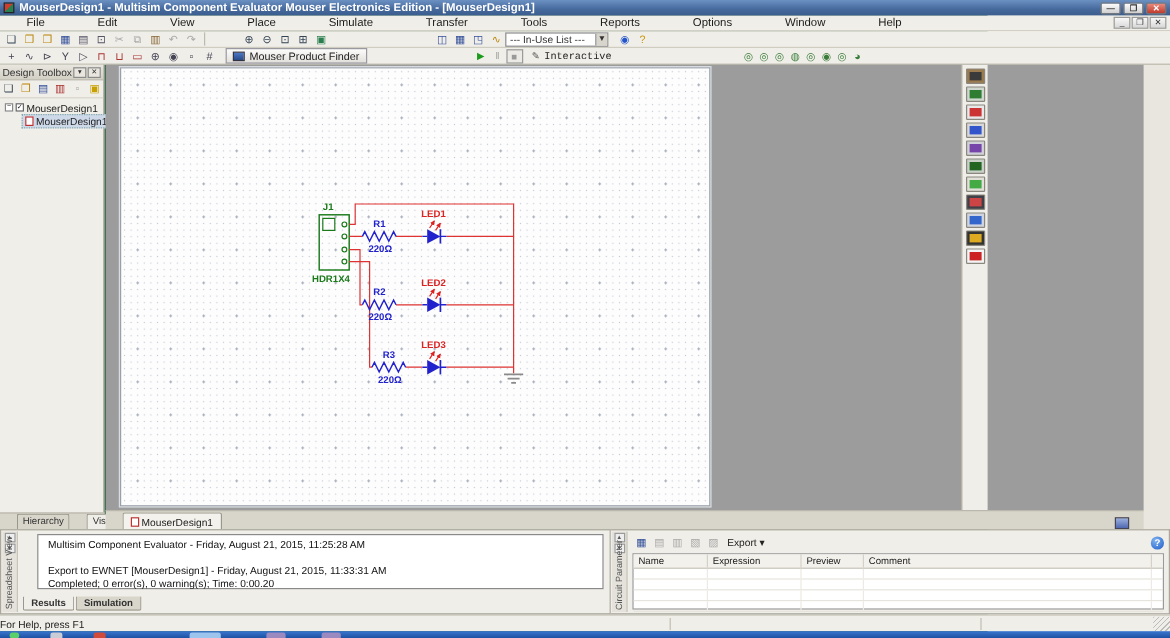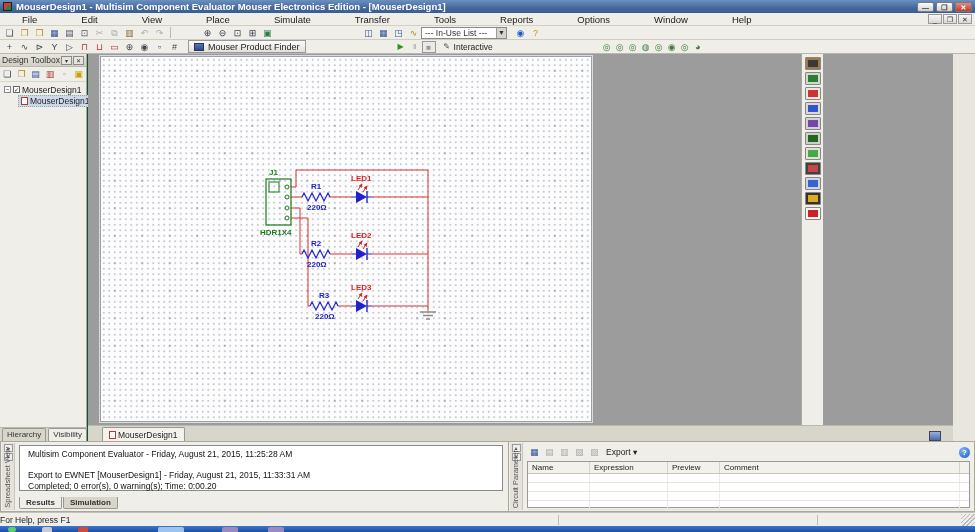--- a/index.html
+++ b/index.html
@@ -62,21 +62,21 @@
   .tree-row .exp { width:7px; height:7px; border:1px solid #888; background:#fff; font-size:6px;
     line-height:5px; text-align:center; margin-right:2px; }
   .tree-row .chk { width:7px; height:7px; border:1px solid #666; background:#fff; font-size:6px;
     line-height:7px; text-align:center; margin-right:2px; color:#222; }
   .tree-child { margin-left:14px; background:#cdd8e8; border:1px dotted #8aa; padding:0 2px;
     display:flex; align-items:center; }
   .sheet-ico { width:7px; height:8px; background:#fff; border:1px solid #b33; margin-right:2px; }
   .dt-tabs { position:absolute; left:0; bottom:0; height:14px; width:87px; display:flex;
     background:#d8d5ca; border-top:1px solid #bab7ac; font-size:8px; }
   .dt-tab { padding:1px 4px; border:1px solid #9a978c; border-bottom:none; background:#d8d5ca;
-    color:#333; margin-left:2px; border-radius:2px 2px 0 0; }
+    color:#333; margin-left:14px; border-radius:2px 2px 0 0; }
   .dt-tab.active { background:#f0eee8; }
 
   
   .workspace { position:absolute; left:88px; top:54px; width:865px; height:371px; background:#9c9c9c; overflow:hidden; }
   .sheet { position:absolute; left:12px; top:2px; width:492px; height:366px; background:#fdfdfd;
     border:1px solid #9aa0aa; outline:1px solid #d8dce2;
     background-image:
       radial-gradient(circle,#a8aebc 0.9px, transparent 1px),
       radial-gradient(circle,#c6cad4 0.7px, transparent 0.8px);
     background-size:27.5px 27.5px, 5.5px 5.5px; }
@@ -103,21 +103,21 @@
   
   .bottom { position:absolute; left:0; top:441px; width:975px; height:71px; display:flex; }
   .sv-panel { position:relative; width:509px; height:71px; background:#f0eee8; border:1px solid #aaa79c; }
   .cp-panel { position:relative; width:466px; height:71px; background:#f0eee8; border:1px solid #aaa79c; border-left:none; }
   .v-strip { position:absolute; left:1px; top:1px; bottom:1px; width:13px; background:#e4e2da;
     border-right:1px solid #c8c5ba; }
   .v-strip .vlabel { position:absolute; bottom:2px; left:1px; writing-mode:vertical-rl; transform:rotate(180deg);
     font-size:7.5px; color:#555; }
   .v-strip .vbtn { width:9px; height:8px; margin:1px auto; border:1px solid #9a9a9a; background:#eee;
     font-size:5px; text-align:center; line-height:7px; color:#555; }
-  .sv-content { position:absolute; left:18px; top:3px; right:5px; height:46px; background:#fff;
+  .sv-content { position:absolute; left:30px; top:3px; right:5px; height:46px; background:#fff;
     border:1px solid #8a8a8a; font-size:8.5px; color:#111; padding:3px 0 0 8px; line-height:10.5px; }
   .sv-tabs { position:absolute; left:18px; bottom:2px; display:flex; font-size:8px; }
   .sv-tab { padding:1px 6px; border:1px solid #9a978c; border-top:none; background:#d8d5ca;
     border-radius:0 0 2px 2px; margin-right:1px; color:#333;font-weight:bold; }
   .sv-tab.active { background:#f0eee8; font-weight:bold; }
   .cp-toolbar { position:absolute; left:18px; top:3px; right:4px; height:14px; display:flex; align-items:center; }
   .export-btn { font-size:8.5px; color:#222; margin-left:4px; }
   .cp-help { margin-left:auto; width:11px; height:11px; border-radius:50%;
     background:radial-gradient(circle at 35% 30%,#7fb2f0,#1d5cc8); color:#fff; font-size:8px; font-weight:bold;
     text-align:center; line-height:11px; }
@@ -228,21 +228,21 @@
       </div>
     <div class="mouser-btn">
       <span class="micon"></span>
       <span>Mouser Product Finder</span>
     </div>
     <div class="sim-group">
       <div class="sim-btn" style="color:#1c9a1c;">▶</div>
       <div class="sim-btn dis" style="color:#999;">‖</div>
       <div class="sim-btn stop" style="color:#999;">■</div>
       <div class="sim-btn" style="color:#555;margin-left:4px;">✎</div>
-      <span style="font-size:8.5px;color:#222;">Interactive</span>
+      <span style="font-size:8.5px;color:#222;font-family:Liberation Mono, monospace;">Interactive</span>
     </div>
     <div class="probe-group">
         <div class="probe">◎</div>
         <div class="probe">◎</div>
         <div class="probe">◎</div>
         <div class="probe">◍</div>
         <div class="probe">◎</div>
         <div class="probe">◉</div>
         <div class="probe">◎</div>
         <div class="probe">◕</div>

